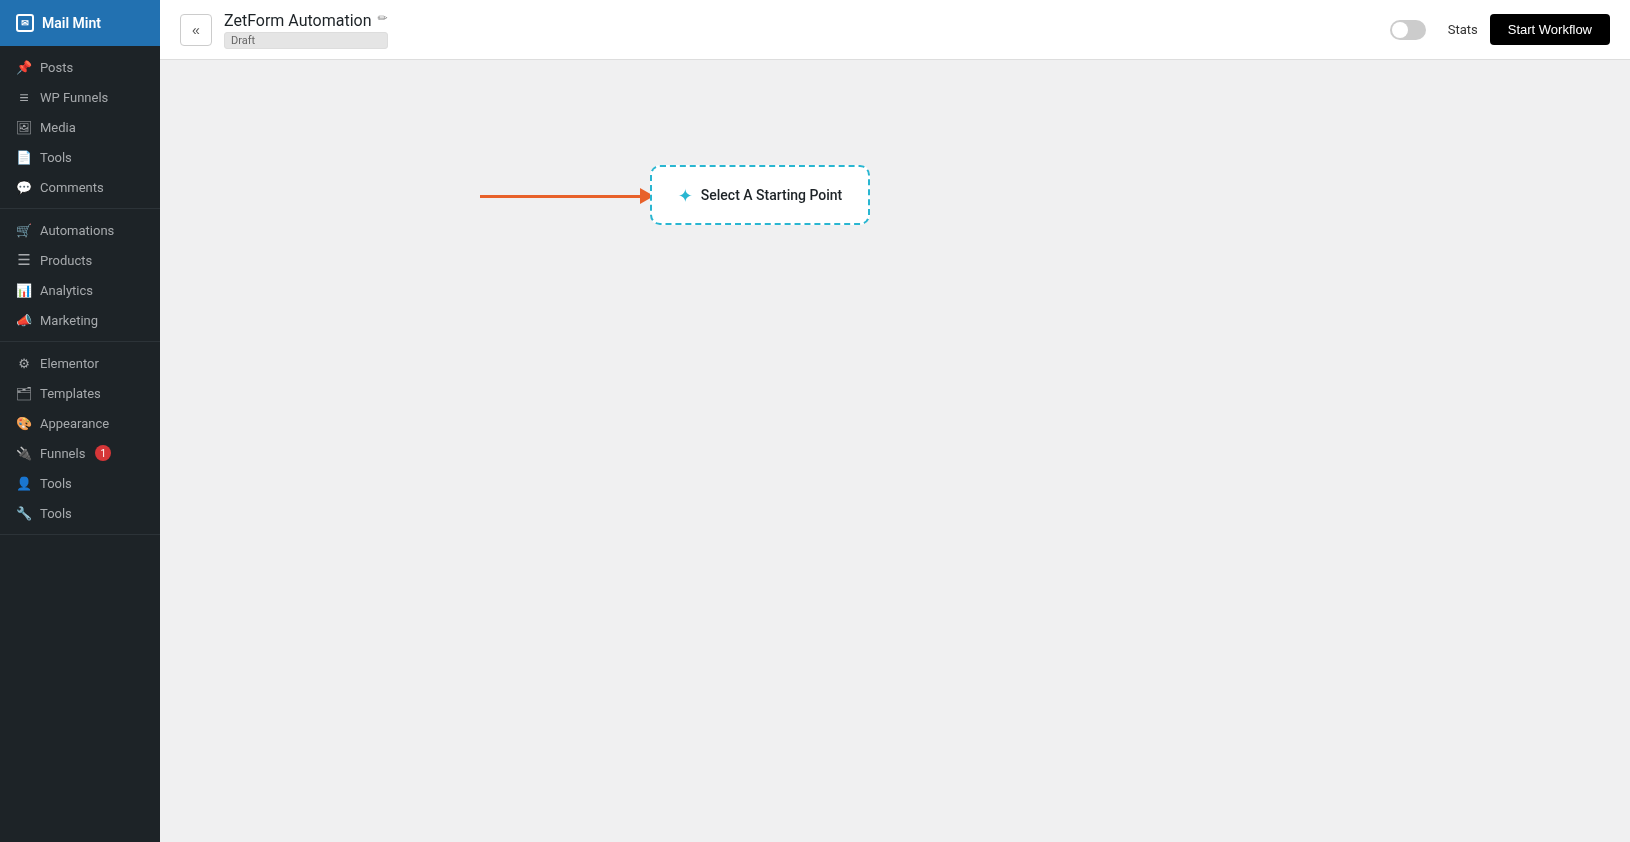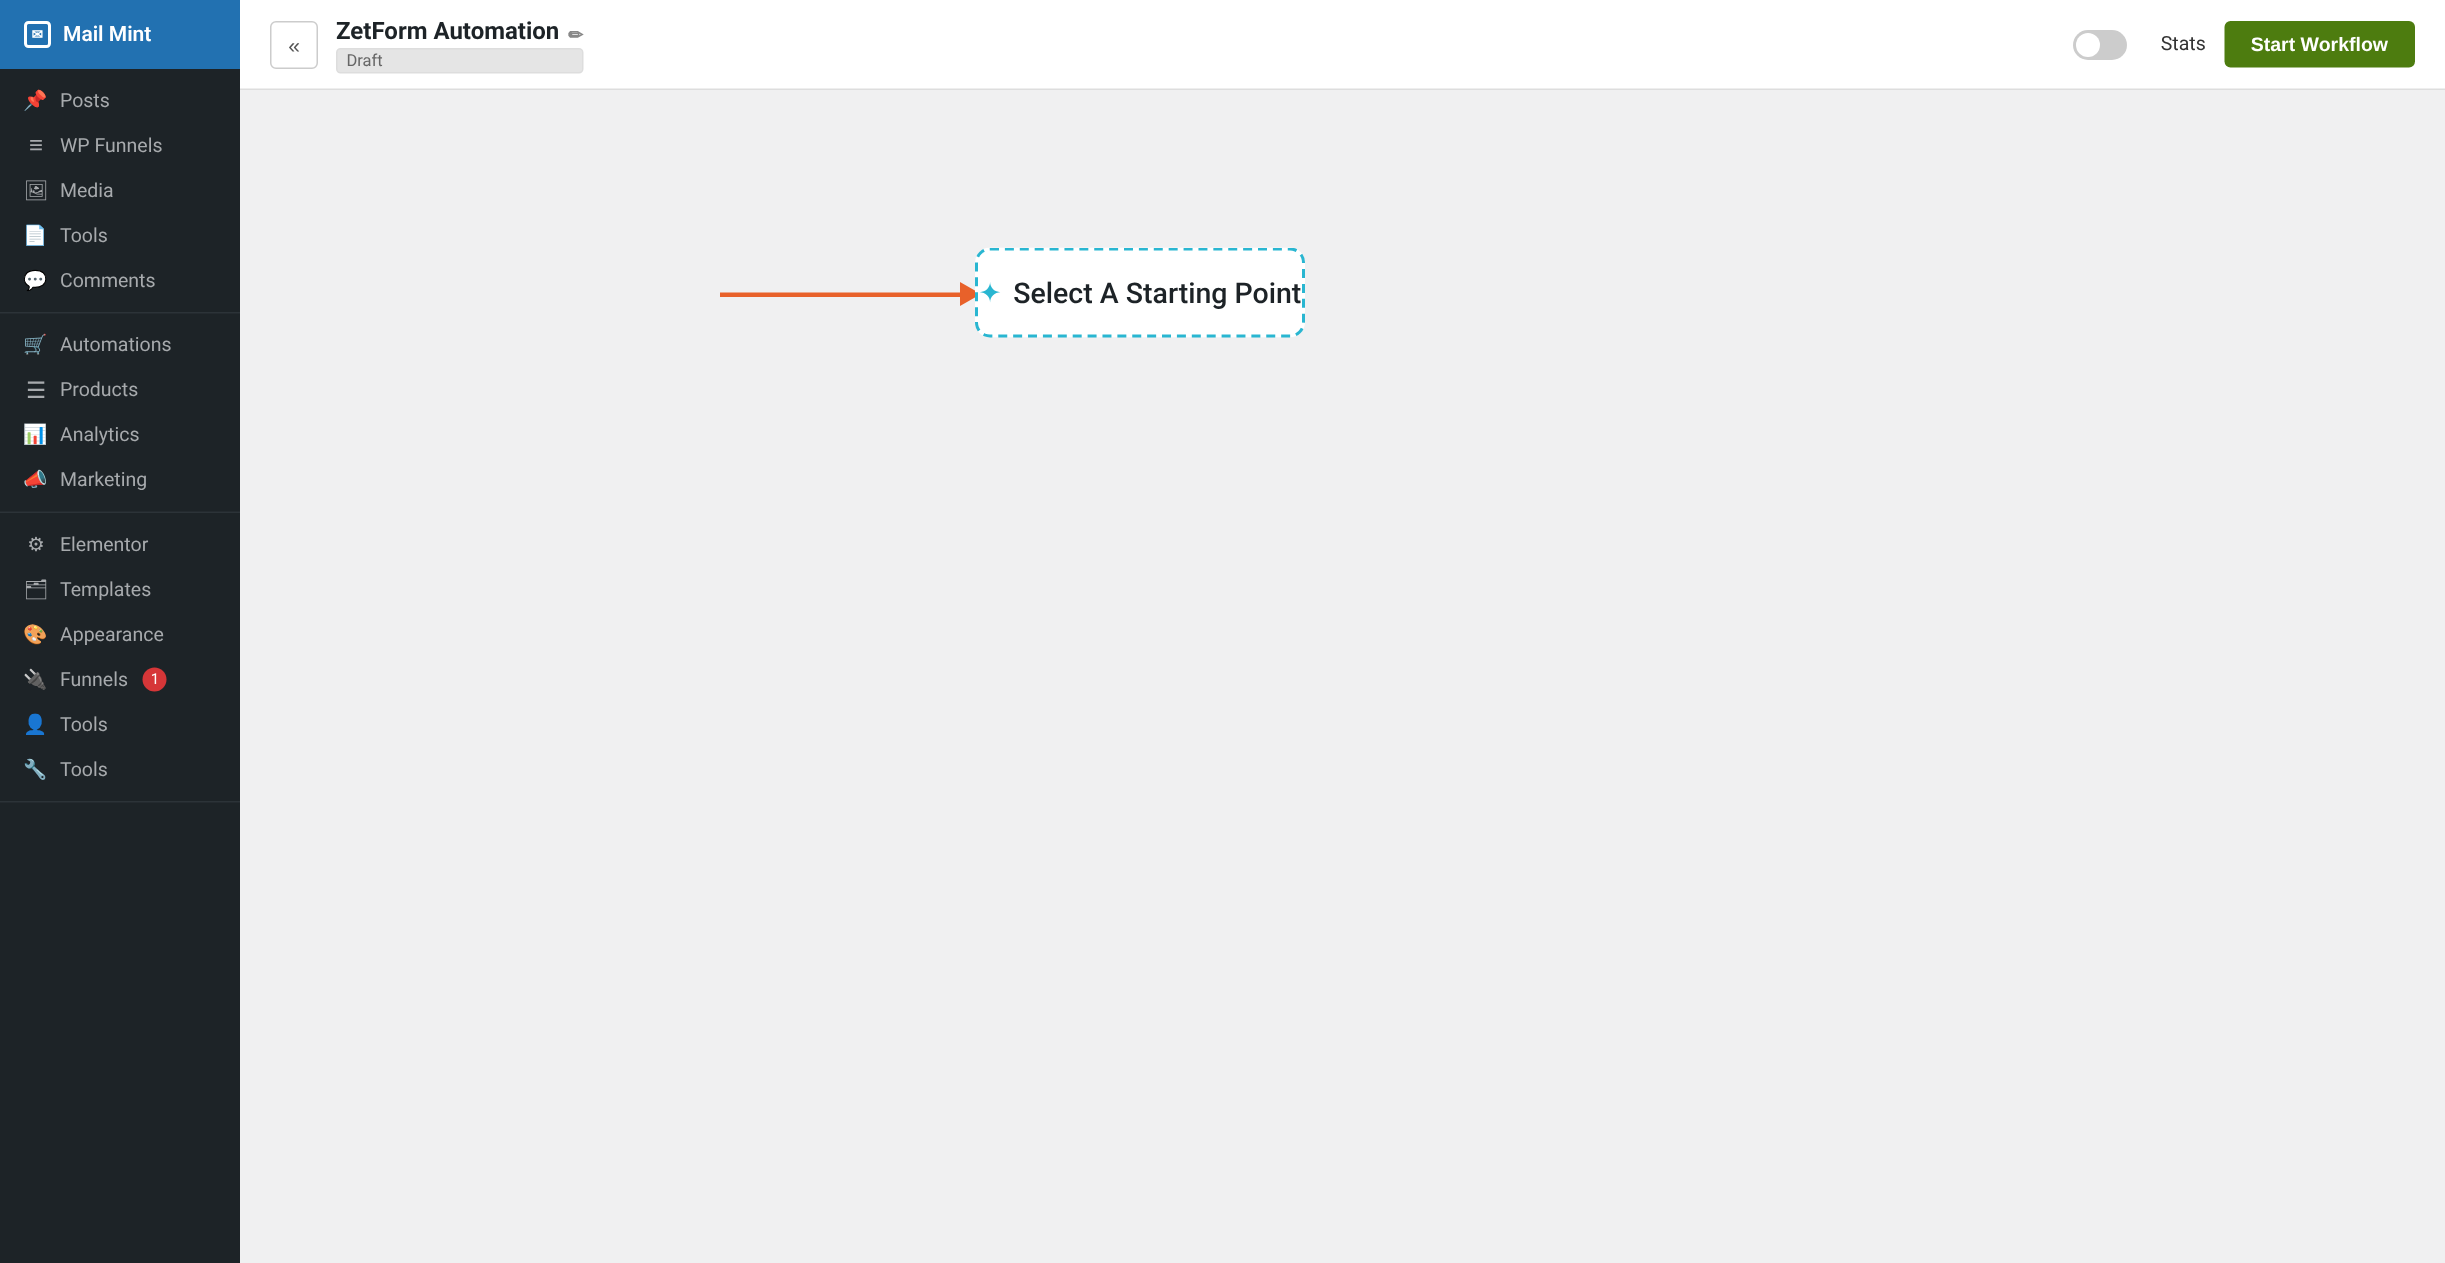--- a/index.html
+++ b/index.html
@@ -113,24 +113,24 @@
       justify-content: center;
       cursor: pointer;
       color: #555;
       font-size: 14px;
     }
 
     .header-title-block { display: flex; flex-direction: column; gap: 2px; }
 
     .header-title {
       font-size: 16px;
-      font-weight: 700;
+      font-weight: 400;
       color: #1d2327;
       display: flex;
-      align-items: flex-end;
+      align-items: flex-start;
       gap: 6px;
     }
 
     .edit-icon {
       font-size: 12px;
       color: #888;
       cursor: pointer;
     }
 
     .header-status {
@@ -171,27 +171,27 @@
       left: 2px;
       transition: left 0.2s;
     }
 
     .stats-label {
       font-size: 13px;
       color: #333;
     }
 
     .start-workflow-btn {
-      background: #4d7c0f;
+      background: #000000;
       color: #fff;
       border: none;
       padding: 8px 18px;
       border-radius: 4px;
       font-size: 13px;
-      font-weight: 700;
+      font-weight: 400;
       cursor: pointer;
     }
 
     
     #canvas {
       flex: 1;
       background: #f0f0f1;
       position: relative;
       overflow: hidden;
     }
@@ -236,21 +236,21 @@
       gap: 8px;
       cursor: pointer;
     }
 
     .node-icon {
       font-size: 18px;
       color: #29b6d1;
     }
 
     .node-label {
-      font-size: 19px;
+      font-size: 14px;
       font-weight: 500;
       color: #1d2327;
     }
 
     
     .sidebar-subitem {
       display: flex;
       align-items: center;
       padding: 6px 16px 6px 20px;
       font-size: 13px;

